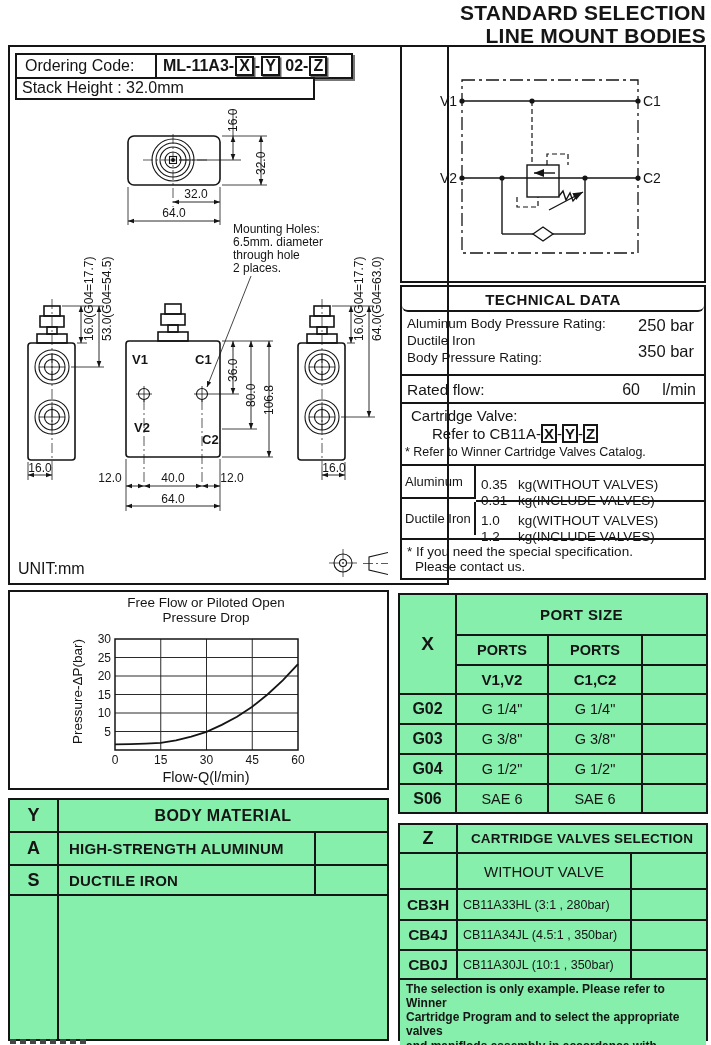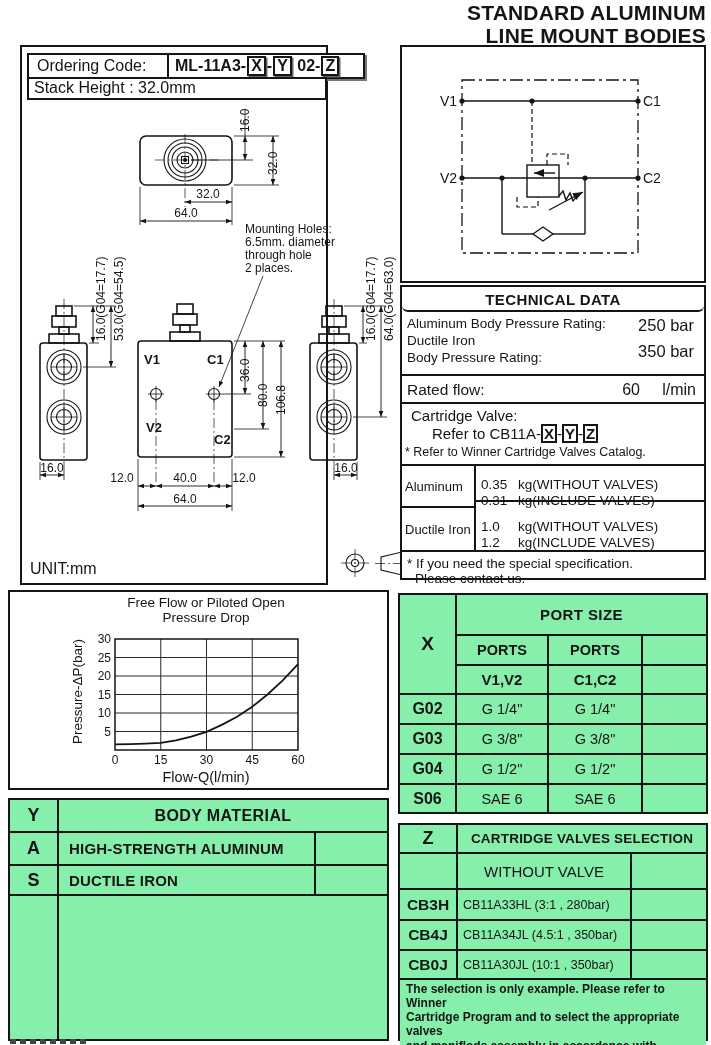--- a/index.html
+++ b/index.html
@@ -6,21 +6,21 @@
   html,body { width:711px; height:1045px; background:#fff; color:#151515;
     font-family:"Liberation Sans", sans-serif; position:relative; overflow:hidden; }
   .abs { position:absolute; }
   .box { border:2px solid #151515; }
 
   
   .doc-title { top:2px; right:5px; text-align:right; font-size:21px; font-weight:bold;
     line-height:1.08; letter-spacing:0.2px; }
 
   
-  .left-box { left:20px; top:45px; width:308px; height:540px; }
+  .left-box { left:8px; top:45px; width:441px; height:540px; }
   .ord-row { left:5px; top:6px; width:338px; height:26px; border:2px solid #151515;
     display:flex; align-items:center; font-size:16px; background:#fff; box-shadow:2px 2px 0 #777; }
   .ord-label { width:140px; padding-left:8px; border-right:2px solid #151515; height:100%;
     display:flex; align-items:center; }
   .ord-code { flex:1; padding-left:6px; font-weight:bold; font-size:16px; white-space:nowrap; }
   .obx { display:inline-block; border:2px solid #151515; padding:0 2px; margin:0 1px;
     line-height:1.02; box-shadow:1.5px 1.5px 0 #666; }
   .stack-row { left:5px; top:30px; width:300px; height:23px; border:2px solid #151515;
     display:flex; padding-left:5px; font-size:16px; background:#fff; }
 
@@ -58,21 +58,21 @@
   .tdf-u { position:absolute; right:8px; top:5px; font-size:16px;margin-left:48px; }
   .td-cart { height:60px; padding-top:3px; }
   .tdc-1 { padding-left:9px; font-size:15px; }
   .tdc-2 { padding-left:30px; font-size:15px; }
   .tdc-2 .bx { border:2px solid #151515; font-weight:bold; display:inline-block;
     padding:0 1px; line-height:1.0; }
   .tdc-3 { padding-left:3px; font-size:12.5px; margin-top:2px; }
   .wt { border-top:2px solid #151515; border-bottom:2px solid #151515;
     display:grid; grid-template-columns:74px 1fr; }
   .wt-mat { border-right:2px solid #151515; display:flex; align-items:center;
-    padding-left:3px; font-size:13px; height:42px; }
+    padding-left:3px; font-size:13px; height:33px; }
   .wt-bb { border-bottom:2px solid #151515; }
   .wt-vals { padding:11px 0 0 5px; font-size:13.5px; line-height:1.15; height:36px; }
   .wt-num { display:inline-block; width:37px; }
   .td-note { padding:4px 0 0 5px; font-size:13.5px; }
   .tdn-2 { padding-left:8px; }
 
   
   .graph-box { left:8px; top:590px; width:381px; height:200px; }
   .cg  { stroke:#2a2a2a; stroke-width:1; }
   .cf  { fill:none; stroke:#151515; stroke-width:1.5; }
@@ -116,21 +116,21 @@
   .zt-note { grid-column:1/4; display:block; text-align:left; font-size:12px;
     line-height:1.18; padding:2px 6px; font-weight:bold; }
 
   .smudge { left:10px; top:1039px; width:78px; height:5px;
     background:repeating-linear-gradient(90deg,#454545 0 6px,transparent 6px 10px); }
 </style>
 </head>
 <body>
 
 <div class="abs doc-title">
-  <div>STANDARD ALUMINUM</div>
+  <div>STANDARD SELECTION</div>
   <div>LINE MOUNT BODIES</div>
 </div>
 
 <div class="abs box left-box">
   <div class="abs ord-row">
     <div class="ord-label">Ordering Code:</div>
     <div class="ord-code"><span>ML-11A3-</span><span class="obx">X</span><span>-</span><span class="obx">Y</span>&nbsp;<span>02-</span><span class="obx">Z</span></div>
   </div>
   <div class="abs stack-row">
     <span>Stack Height : 32.0mm</span>

